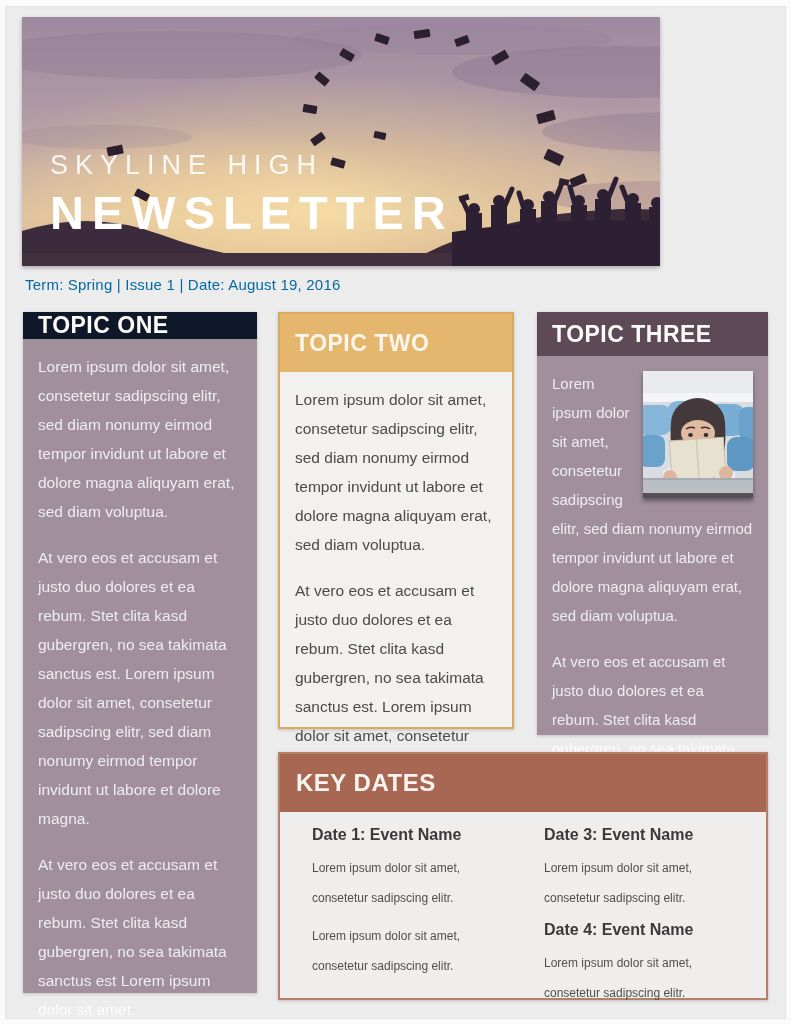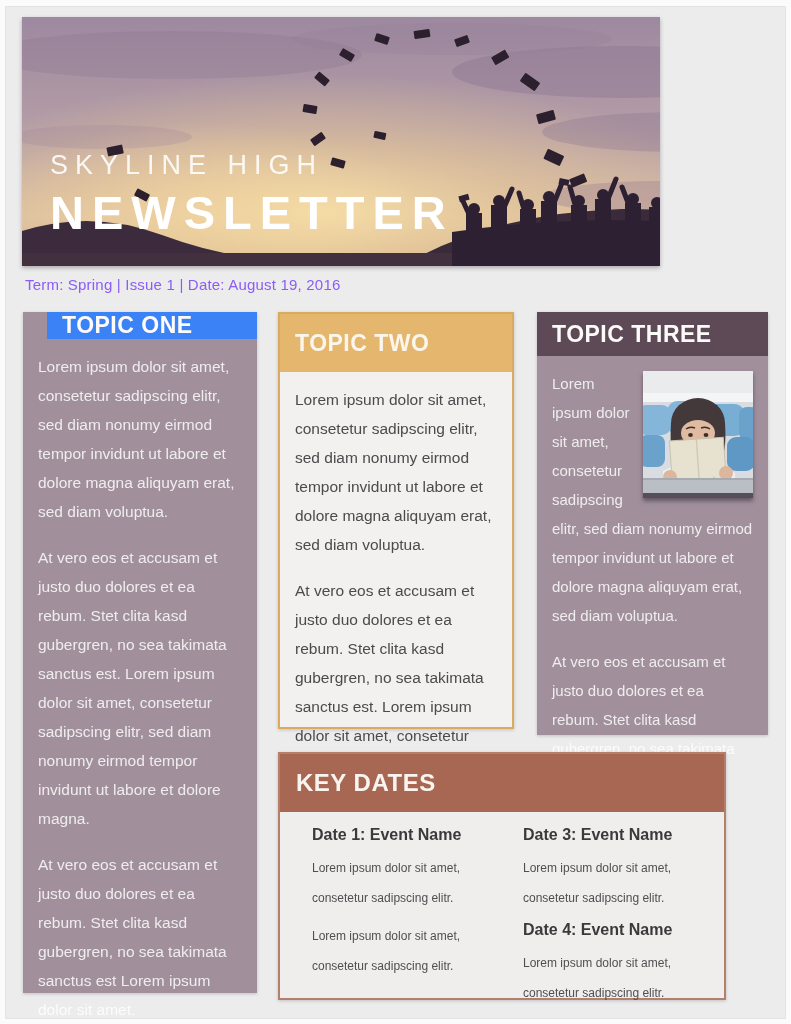--- a/index.html
+++ b/index.html
@@ -23,51 +23,51 @@
   .mast-school {
     font-size:27px; font-weight:400; letter-spacing:7px;
     color:rgba(255,255,255,.88); line-height:34px;
   }
   .mast-title {
     font-size:47px; font-weight:800; letter-spacing:8px;
     color:#ffffff; line-height:54px; margin-top:4px;
   }
   
   .issue-line {
-    position:absolute; left:25px; top:276px; font-size:15px; color:#8b5cf6;
+    position:absolute; left:25px; top:276px; font-size:15px; color:#0369a1;
     letter-spacing:.2px;
   }
   
   .col { position:absolute; top:312px; box-shadow:0 1px 3px rgba(60,45,60,.22); }
   .col-head {
     height:44px; display:flex; align-items:center; padding:0 15px;
     font-size:23px; font-weight:700; letter-spacing:.5px; color:#fdfbf8;
   }
   .col-body { padding:13px 15px 0 15px; font-size:15.5px; line-height:29px; }
   .col-body p { margin:0 0 17px 0; }
 
   .col-one { left:23px; width:234px; height:681px; background:#a1909c;
              display:flex; flex-direction:column; }
-  .col-one .col-head { background:#3b82f6;margin-left:24px; }
+  .col-one .col-head { background:#0f172a; }
   .col-one .col-body, .col-three .col-body { color:rgba(255,255,255,.83); }
 
   .col-two { left:278px; width:236px; height:417px; background:#f2f1ef;
              border:2px solid #d9ab61; }
   .col-two .col-head { background:#e4b66e; height:58px; color:#fbf6ec; }
   .col-two .col-body { color:#4b4b4d; }
 
   .col-three { left:537px; width:231px; height:423px; background:#a1909c; }
   .col-three .col-head { background:#5e4a57; }
   .col-three .col-body { font-size:15px; }
   .portrait { float:right; margin:2px 0 8px 10px; line-height:0;
               box-shadow:0 3px 4px rgba(40,30,45,.5); }
 
   
   .key-dates {
-    position:absolute; left:278px; top:752px; width:448px; height:248px;
+    position:absolute; left:278px; top:752px; width:490px; height:248px;
     background:#efeeec; border:2px solid #b5806b;
     box-shadow:0 1px 3px rgba(60,45,60,.22);
   }
   .key-dates-head {
     height:58px; background:#a76752; display:flex; align-items:center;
     padding:0 16px; font-size:24px; font-weight:700; color:#faf4f0;
     letter-spacing:.5px;
   }
   .key-dates-body {
     display:grid; grid-template-columns:1fr 1fr; grid-template-rows:auto auto;

